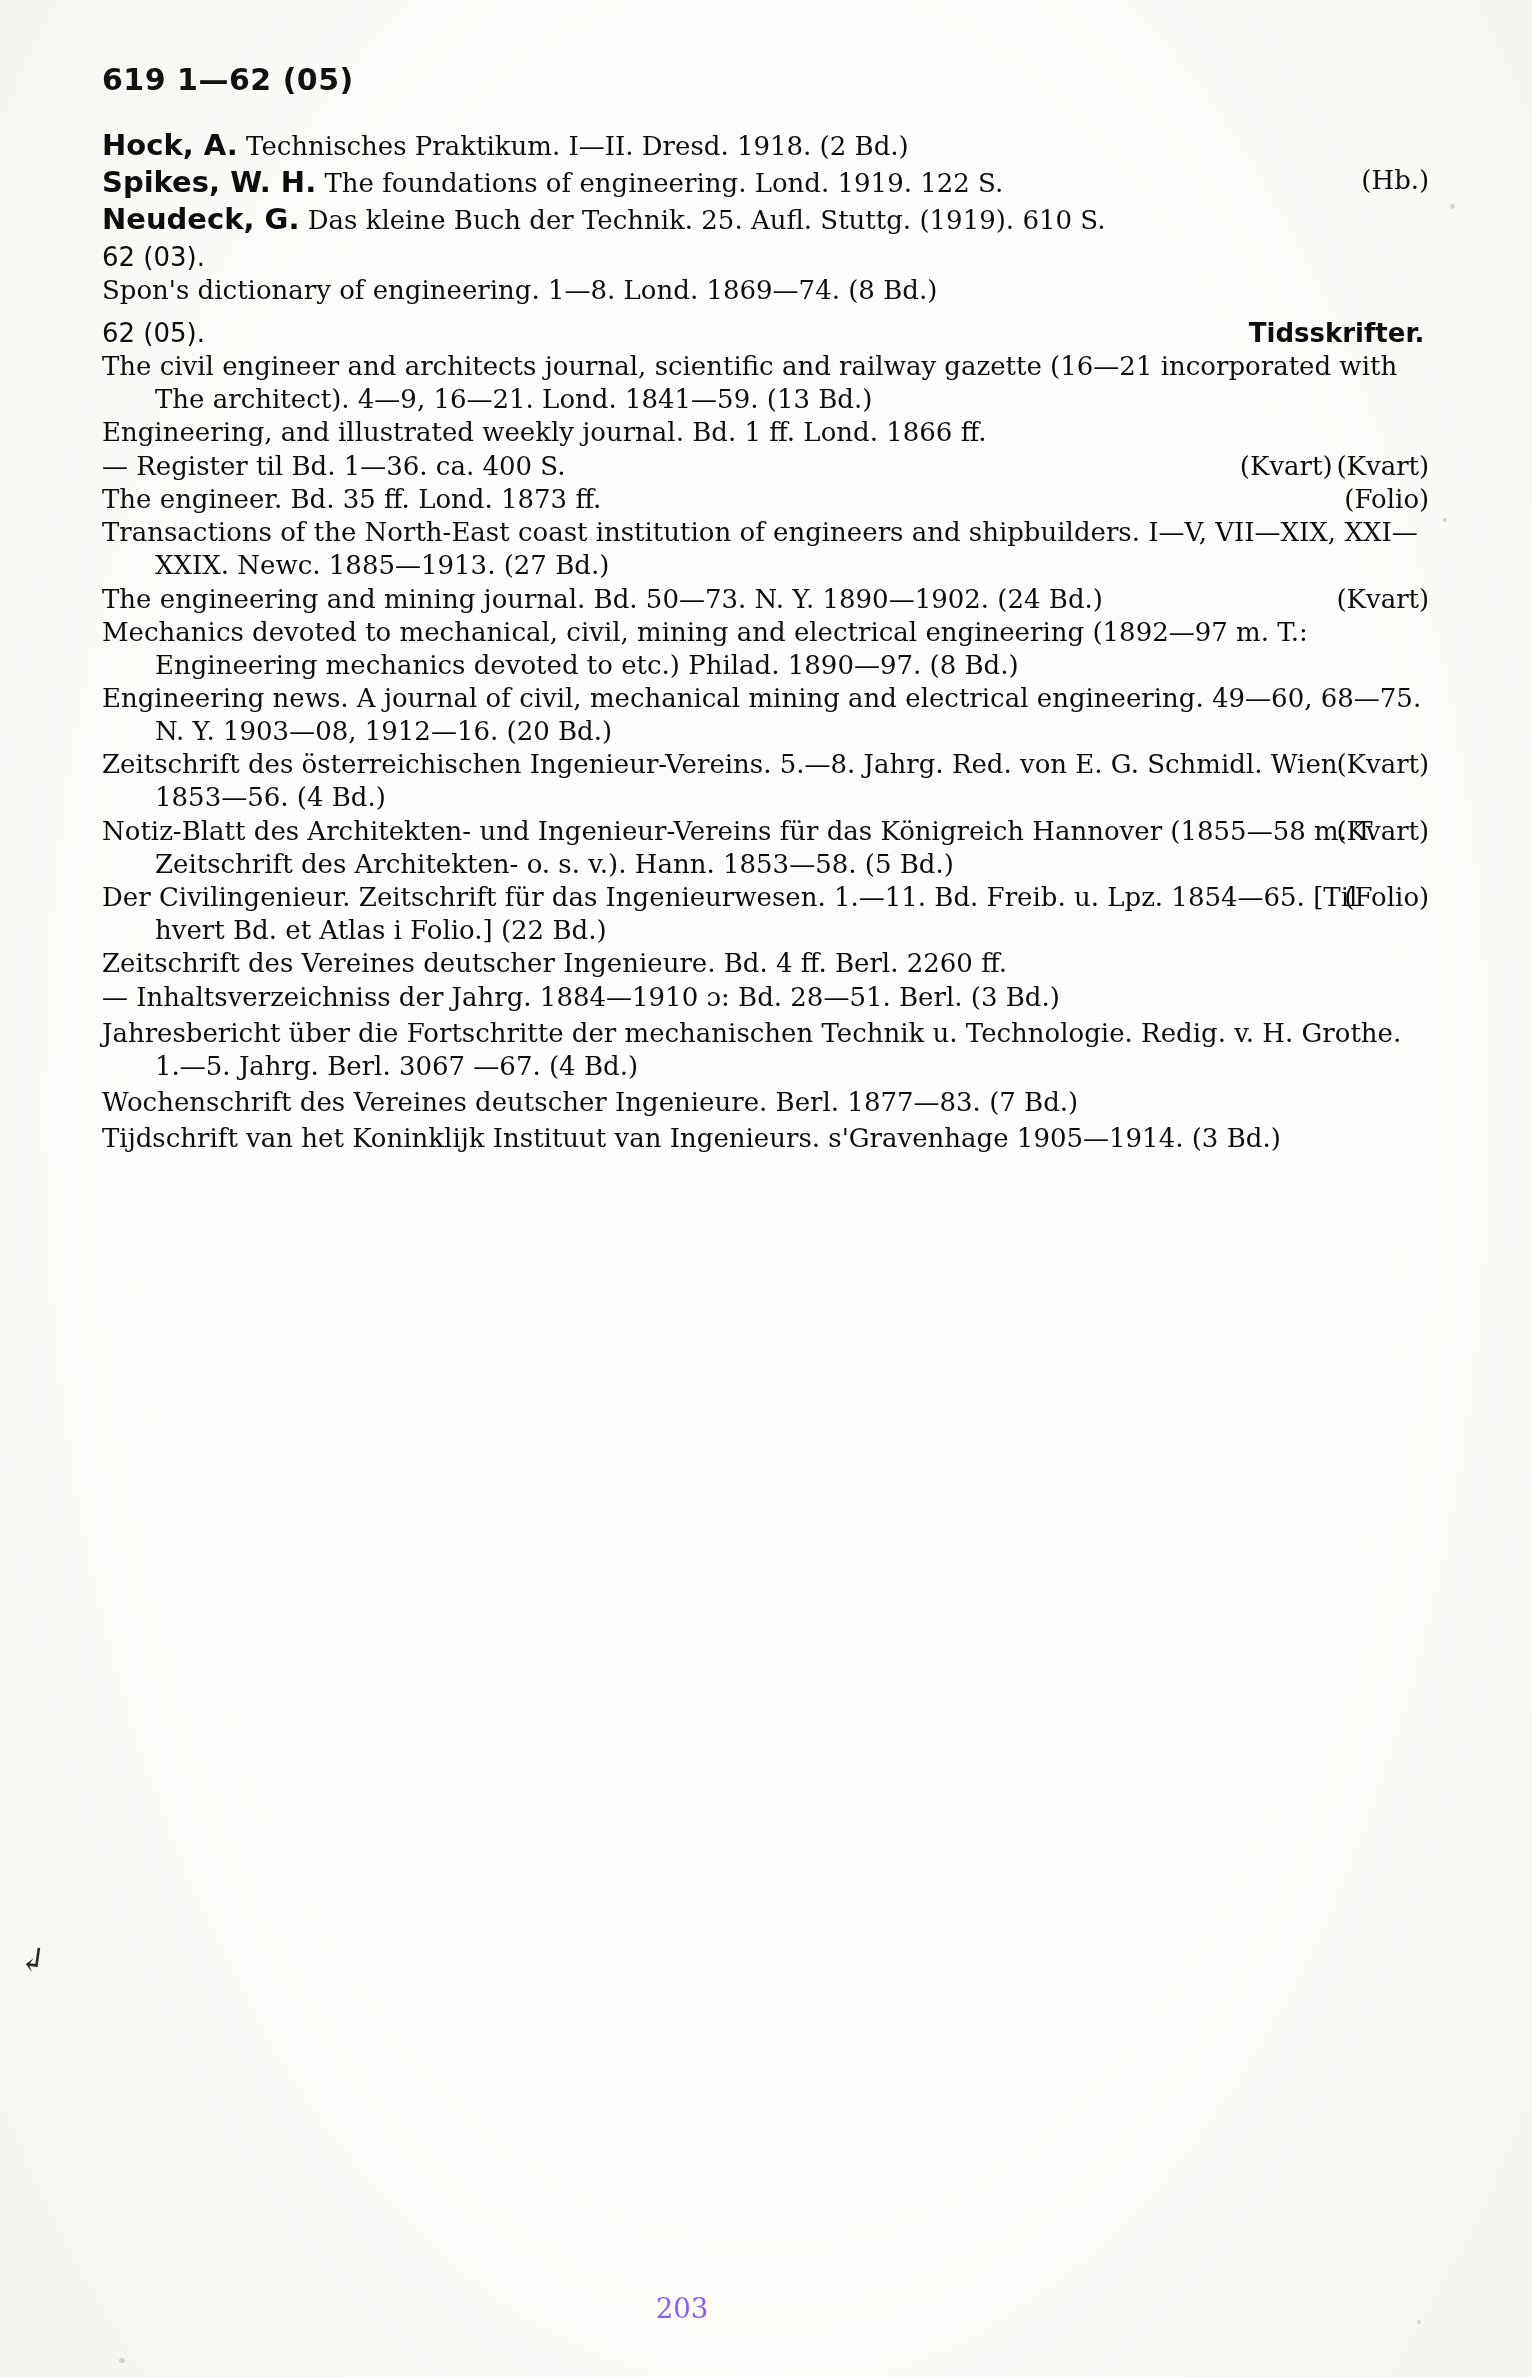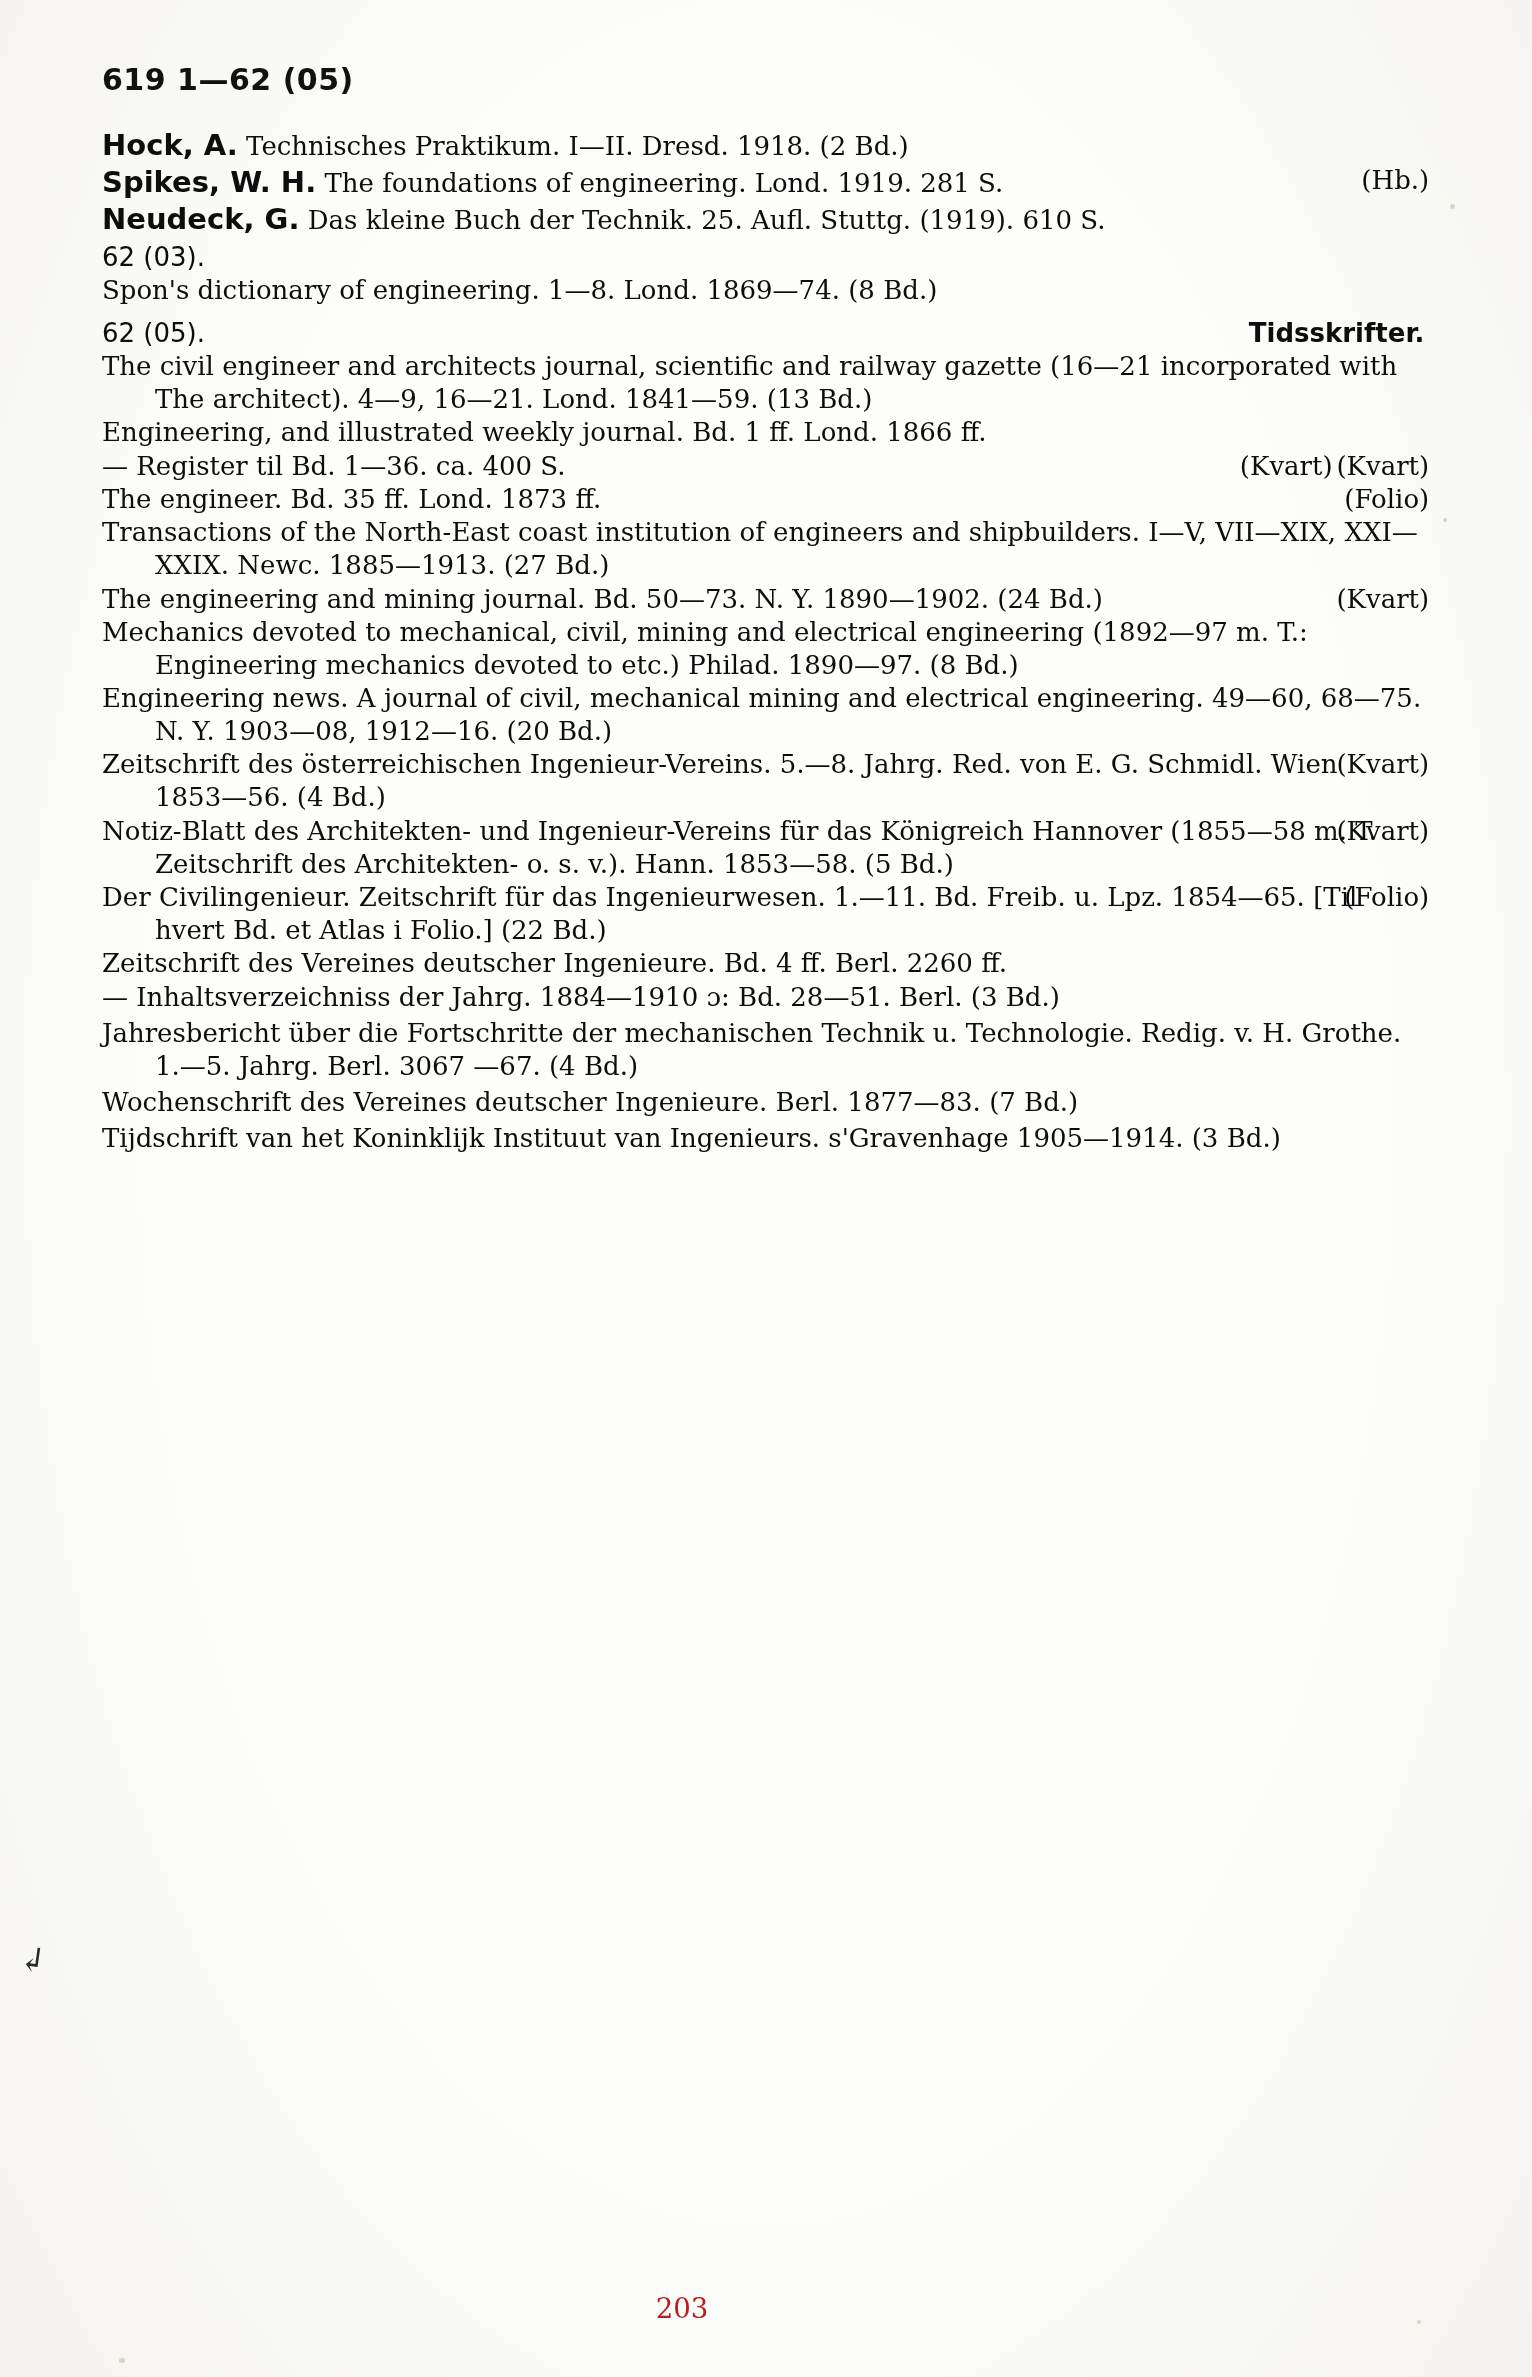--- a/index.html
+++ b/index.html
@@ -88,21 +88,21 @@
   }
   .clear { clear: both; }
   .folio {
     position: absolute;
     top: 2292px;
     left: 0;
     width: 1364px;
     text-align: center;
     font-size: 27.6px;
     font-family: "DejaVu Serif", "Liberation Serif", serif;
-    color: #b91c1c;
+    color: #8b5cf6;
   }
   .margin-mark {
     position: absolute;
     left: 19px;
     top: 1940px;
     font-size: 33px;
     color: #2a2a2a;
     font-family: "DejaVu Serif", "Liberation Serif", serif;
     transform: rotate(8deg);
   }
@@ -137,21 +137,21 @@
         <span class="bold">Hock, A.</span>
         <span>Technisches Praktikum. I—II. Dresd. 1918.  (2 Bd.)</span>
       </div>
       <div class="entry">
         <span class="tail-right">(Hb.)</span>
         <span class="clear"></span>
       </div>
 
       <div class="entry hang">
         <span class="bold">Spikes, W. H.</span>
-        <span>The foundations of engineering. Lond. 1919.  281 S.</span>
+        <span>The foundations of engineering. Lond. 1919.  122 S.</span>
       </div>
 
       <div class="entry hang">
         <span class="bold">Neudeck, G.</span>
         <span>Das kleine Buch der Technik. 25. Aufl. Stuttg. (1919).  610 S.</span>
       </div>
 
       <div class="spacer-xs"></div>
 
       <div class="entry">

